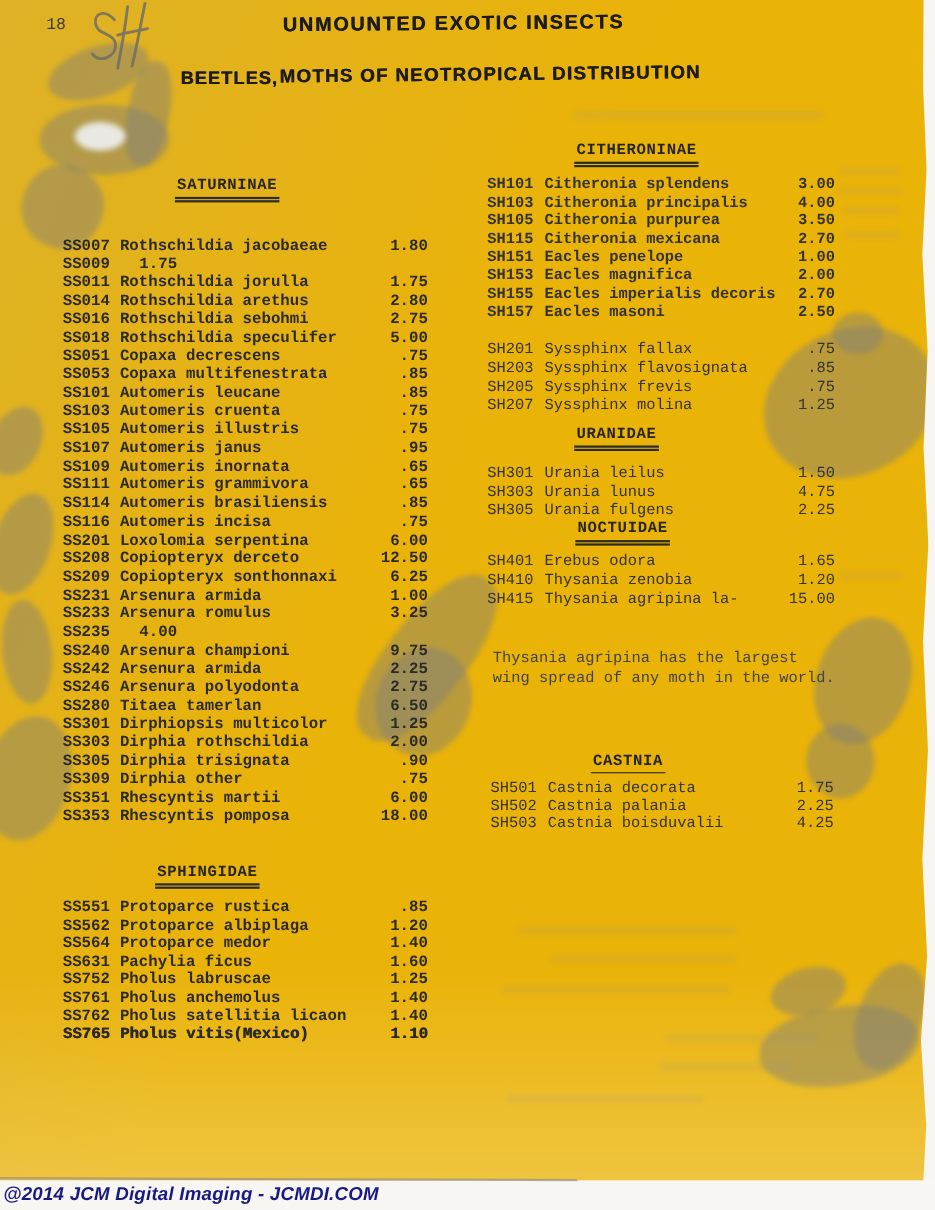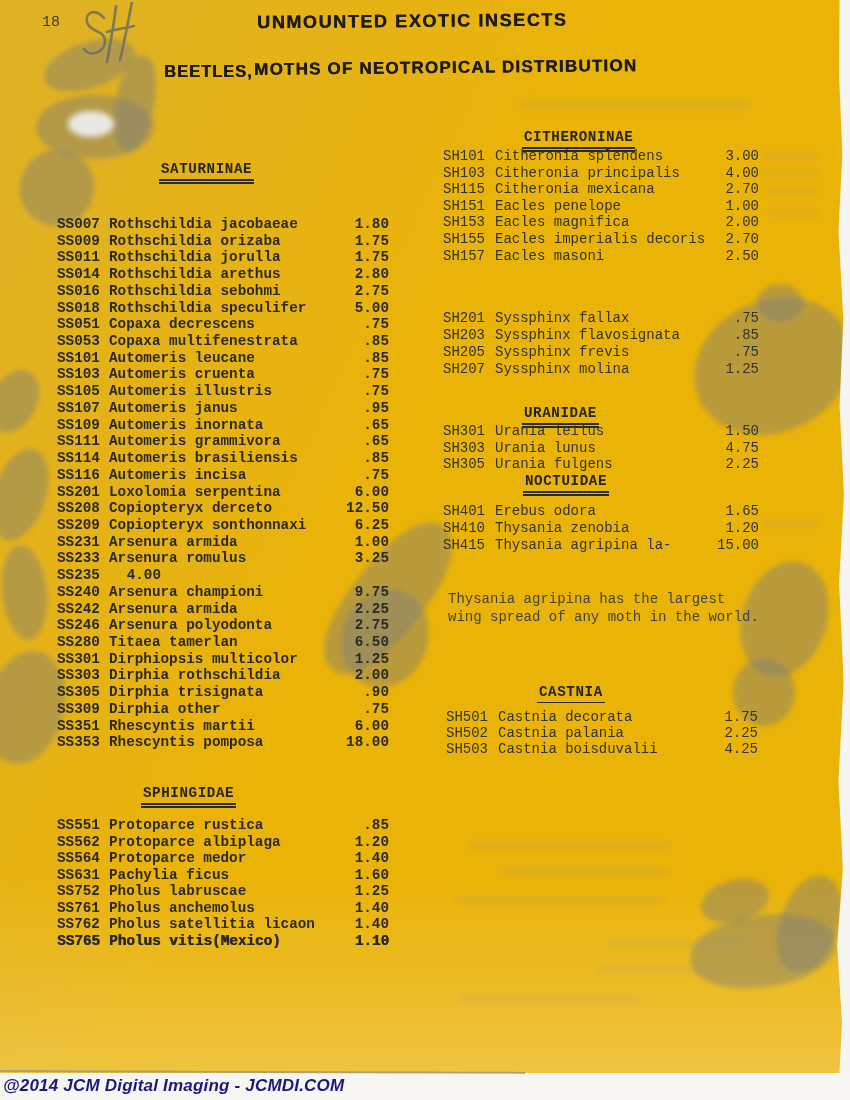--- a/index.html
+++ b/index.html
@@ -107,21 +107,21 @@
 
   <div class="txt title" style="left:257px;top:11px;">UNMOUNTED EXOTIC INSECTS</div>
   <div class="txt sub beetles" style="left:164px;top:62px;">BEETLES,</div>
   <div class="txt sub moths" style="left:254px;top:58px;">MOTHS OF NEOTROPICAL DISTRIBUTION</div>
 
   <div class="heading dbl" style="left:159px;top:161px;">SATURNINAE</div>
   <div class="list list-left" style="left:57px;top:216px;width:332px;--lh:16.73px;">
 
       <div class="row"><span class="code">SS007</span><span class="nm">Rothschildia jacobaeae</span><span class="pr">1.80</span></div>
 
-      <div class="row"><span class="code">SS009</span><span class="nm">Rothschildia orizaba</span><span class="pr">1.75</span></div>
+      <div class="row"><span class="code">SS009</span><span class="pr">1.75</span></div>
 
       <div class="row"><span class="code">SS011</span><span class="nm">Rothschildia jorulla</span><span class="pr">1.75</span></div>
 
       <div class="row"><span class="code">SS014</span><span class="nm">Rothschildia arethus</span><span class="pr">2.80</span></div>
 
       <div class="row"><span class="code">SS016</span><span class="nm">Rothschildia sebohmi</span><span class="pr">2.75</span></div>
 
       <div class="row"><span class="code">SS018</span><span class="nm">Rothschildia speculifer</span><span class="pr">5.00</span></div>
 
       <div class="row"><span class="code">SS051</span><span class="nm">Copaxa decrescens</span><span class="pr">.75</span></div>
@@ -192,26 +192,27 @@
       <div class="row"><span class="code">SS752</span><span class="nm">Pholus labruscae</span><span class="pr">1.25</span></div>
 
       <div class="row"><span class="code">SS761</span><span class="nm">Pholus anchemolus</span><span class="pr">1.40</span></div>
 
       <div class="row"><span class="code">SS762</span><span class="nm">Pholus satellitia licaon</span><span class="pr">1.40</span></div>
 
       <div class="row"><span class="code">SS765</span><span class="nm">Pholus vitis(Mexico)</span><span class="pr">1.10</span></div>
     </div>
 
   <div class="heading dbl" style="left:522px;top:129px;text-align:right;">CITHERONINAE</div>
-  <div class="list list-right" style="left:443px;top:148px;width:316px;--lh:16.6px;">
+  <div class="list list-right" style="left:443px;top:160px;width:316px;font-weight:bold;--lh:16.6px;">
 
       <div class="row"><span class="code">SH101</span><span class="nm">Citheronia splendens</span><span class="pr">3.00</span></div>
 
       <div class="row"><span class="code">SH103</span><span class="nm">Citheronia principalis</span><span class="pr">4.00</span></div>
 
+      <div class="row"><span class="code">SH105</span><span class="nm">Citheronia purpurea</span><span class="pr">3.50</span></div>
 
       <div class="row"><span class="code">SH115</span><span class="nm">Citheronia mexicana</span><span class="pr">2.70</span></div>
 
       <div class="row"><span class="code">SH151</span><span class="nm">Eacles penelope</span><span class="pr">1.00</span></div>
 
       <div class="row"><span class="code">SH153</span><span class="nm">Eacles magnifica</span><span class="pr">2.00</span></div>
 
       <div class="row"><span class="code">SH155</span><span class="nm">Eacles imperialis decoris</span><span class="pr">2.70</span></div>
 
       <div class="row"><span class="code">SH157</span><span class="nm">Eacles masoni</span><span class="pr">2.50</span></div>
@@ -220,21 +221,21 @@
 
       <div class="row"><span class="code">SH201</span><span class="nm">Syssphinx fallax</span><span class="pr">.75</span></div>
 
       <div class="row"><span class="code">SH203</span><span class="nm">Syssphinx flavosignata</span><span class="pr">.85</span></div>
 
       <div class="row"><span class="code">SH205</span><span class="nm">Syssphinx frevis</span><span class="pr">.75</span></div>
 
       <div class="row"><span class="code">SH207</span><span class="nm">Syssphinx molina</span><span class="pr">1.25</span></div>
     </div>
 
-  <div class="heading dbl" style="left:522px;top:405px;">URANIDAE</div>
+  <div class="heading dbl" style="left:522px;top:387px;">URANIDAE</div>
   <div class="list list-right" style="left:443px;top:423px;width:316px;--lh:16.6px;">
 
       <div class="row"><span class="code">SH301</span><span class="nm">Urania leilus</span><span class="pr">1.50</span></div>
 
       <div class="row"><span class="code">SH303</span><span class="nm">Urania lunus</span><span class="pr">4.75</span></div>
 
       <div class="row"><span class="code">SH305</span><span class="nm">Urania fulgens</span><span class="pr">2.25</span></div>
     </div>
 
   <div class="heading dbl" style="left:523px;top:473px;">NOCTUIDAE</div>

